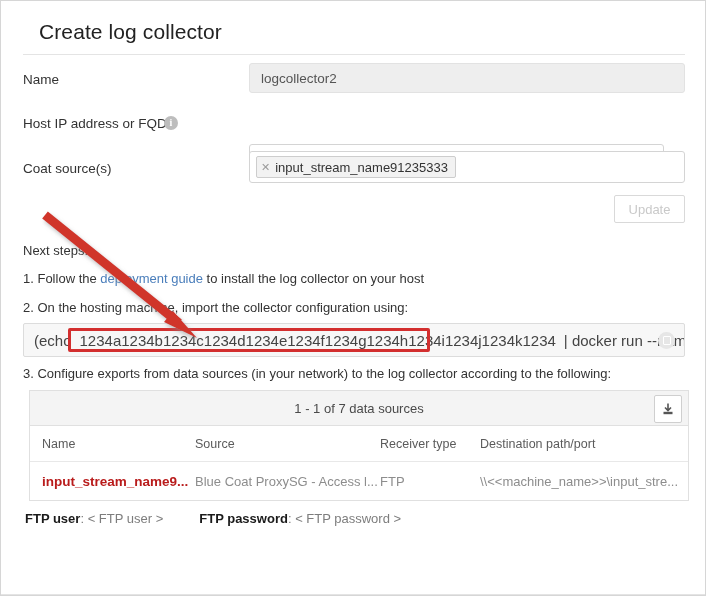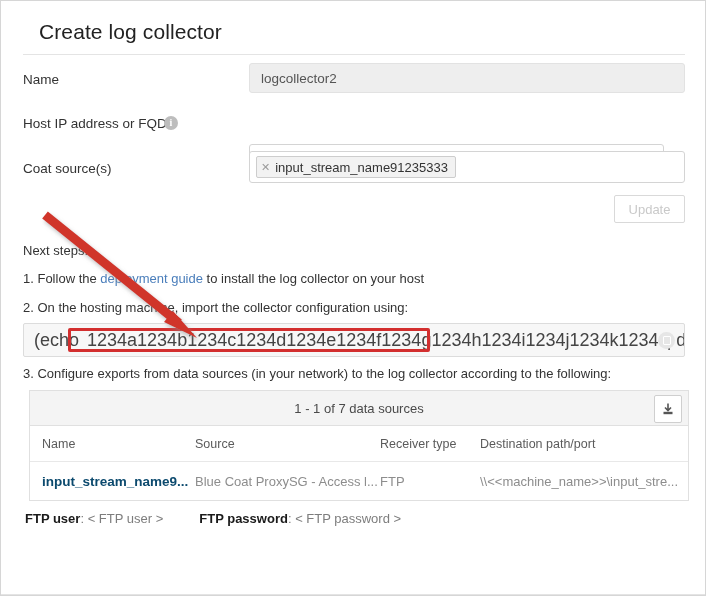--- a/index.html
+++ b/index.html
@@ -152,21 +152,21 @@
     height: 34px;
     box-sizing: border-box;
     border: 1px solid #dcdcdc;
     background: #f7f7f7;
     border-radius: 2px;
     display: flex;
     align-items: center;
     overflow: hidden;
   }
   .cmd-text {
-    font-size: 18px;
+    font-size: 15px;
     color: #444444;
     white-space: nowrap;
     padding-left: 10px;
     font-family: "Liberation Sans", sans-serif;
   }
   .copy-icon {
     position: absolute;
     right: 9px;
     top: 8px;
     width: 17px;
@@ -249,21 +249,21 @@
   .tbl-row {
     display: flex;
     height: 38px;
     align-items: center;
     font-size: 13px;
   }
   .c1 { width: 165px; padding-left: 12px; box-sizing: border-box; }
   .c2 { width: 185px; box-sizing: border-box; }
   .c3 { width: 100px; box-sizing: border-box; }
   .c4 { flex: 1; box-sizing: border-box; }
-  .tbl-row .c1 { color: #0c4a6e; font-weight: 600; font-size: 13.5px; }
+  .tbl-row .c1 { color: #b91c1c; font-weight: 600; font-size: 13.5px; }
   .tbl-row .c2, .tbl-row .c3, .tbl-row .c4 { color: #8d8d8d; }
 
   
   .ftp-line {
     position: absolute;
     left: 24px;
     top: 510px;
     font-size: 13px;
     color: #7d7d7d;
     white-space: nowrap;

